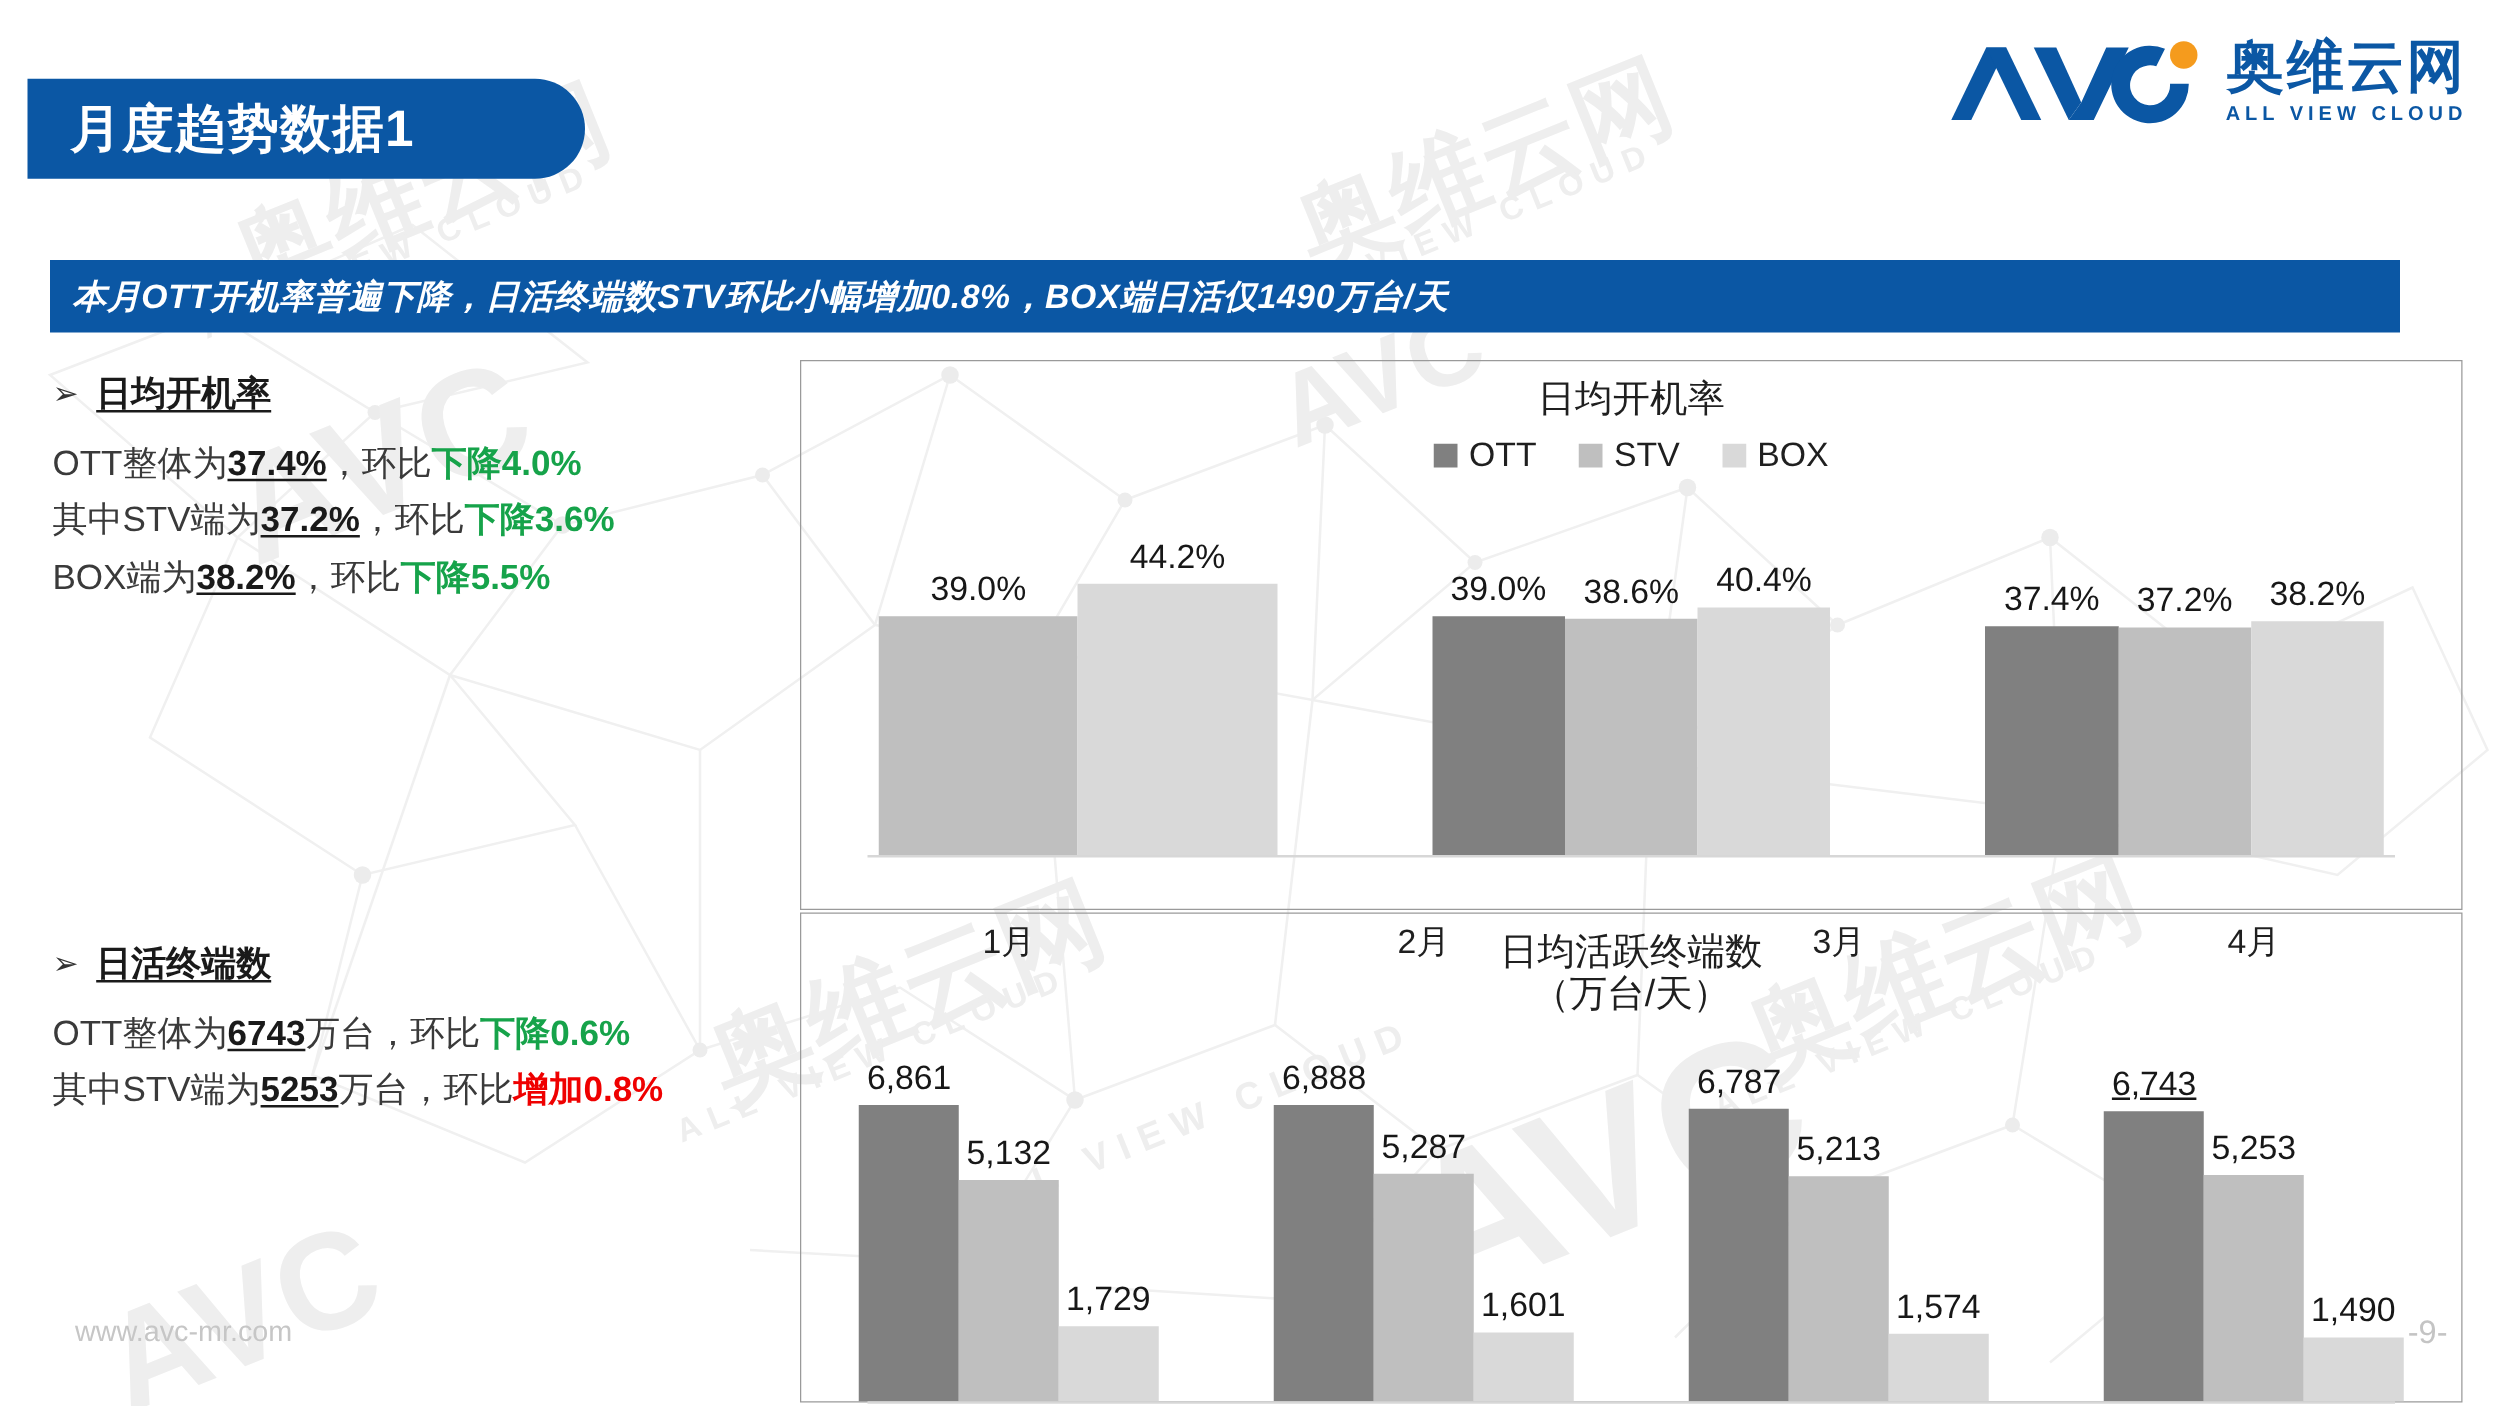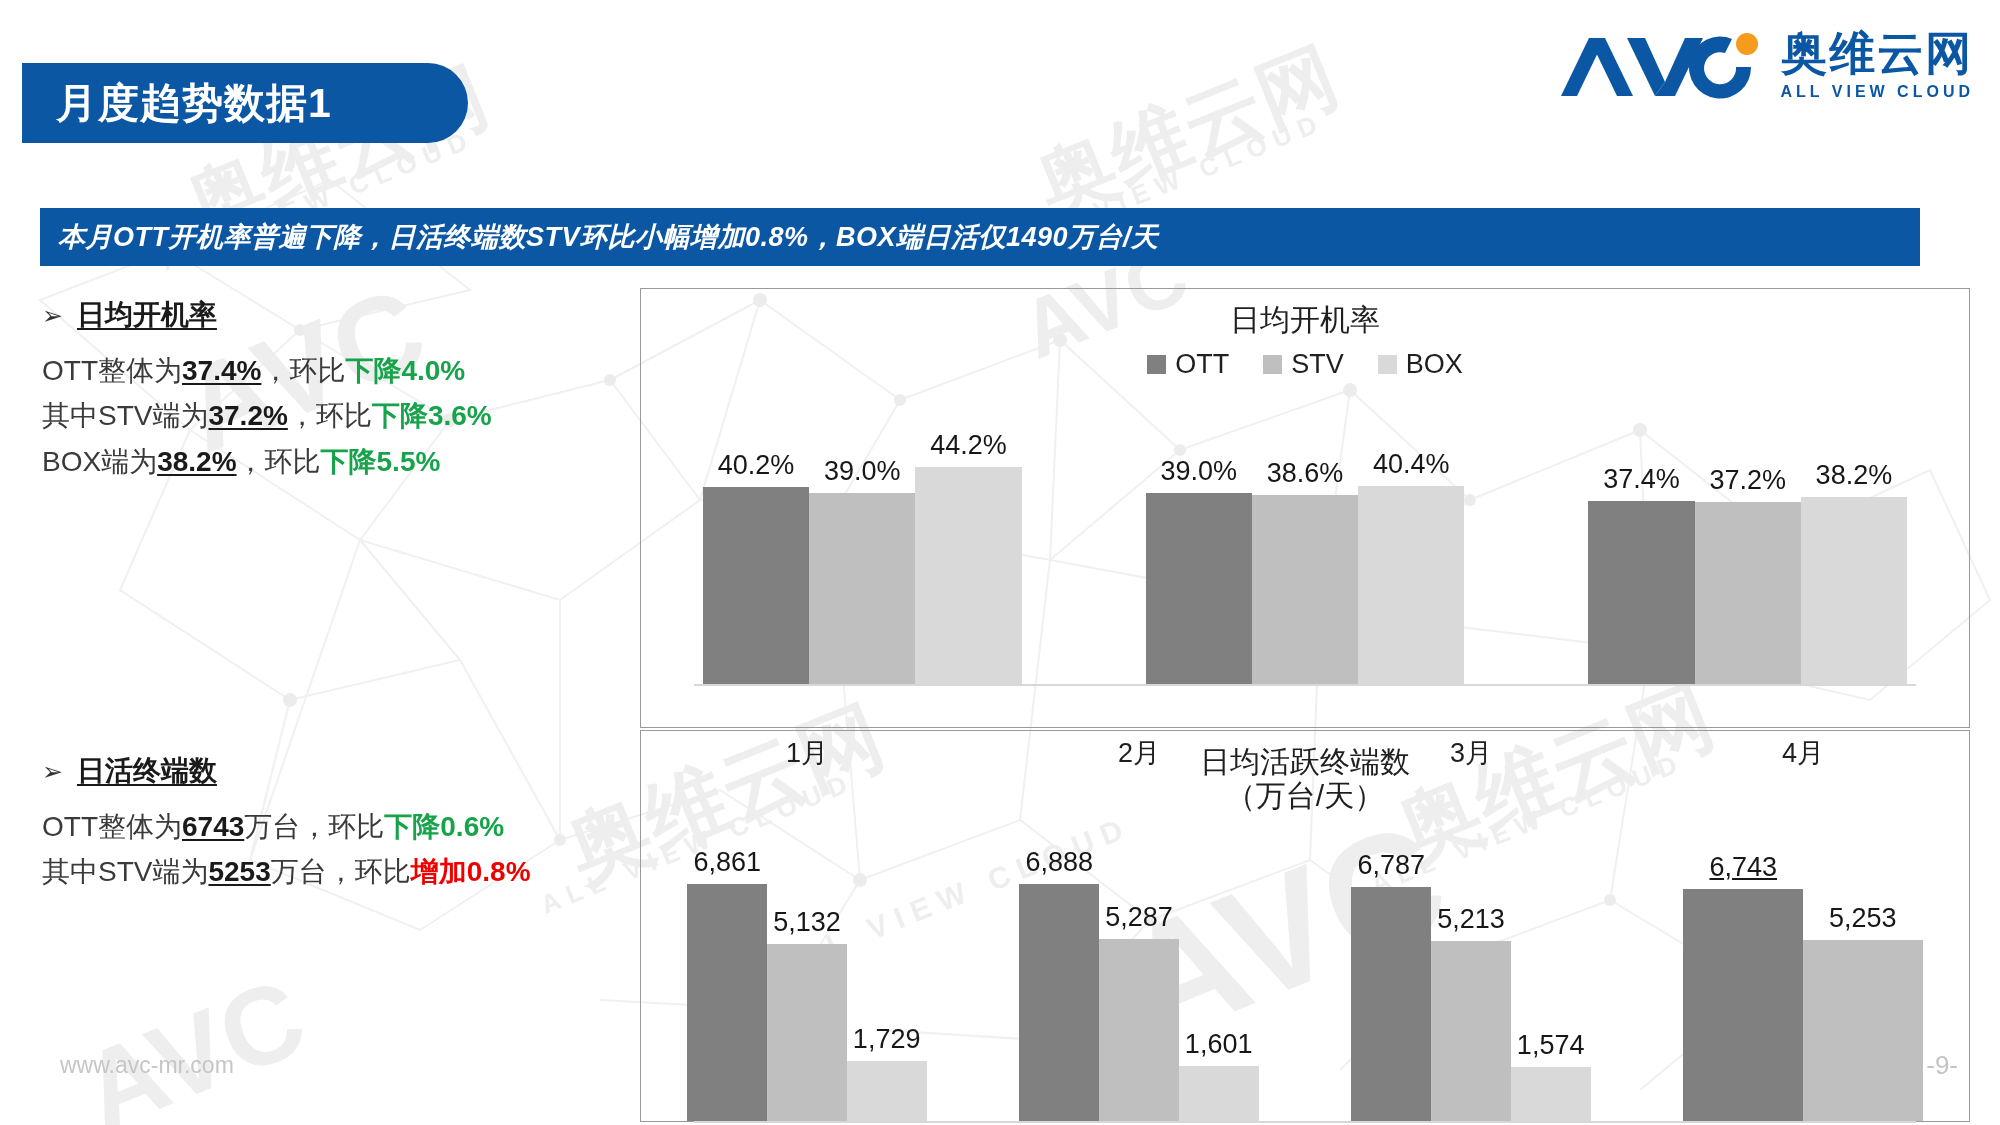--- a/index.html
+++ b/index.html
@@ -368,24 +368,20 @@
         </div>
         <div class="item">
           <span class="sw" style="background: rgb(217, 217, 217);"></span>
           <span class="nm">BOX</span>
         </div>
       </div>
     <div class="plot" id="plot-top">
         <div class="group">
           <div class="bars">
             <div class="bar-wrap">
-              <div class="bar" style="height: 80.4%; background: rgb(128, 128, 128);"></div>
-              <div class="bar-label" style="bottom: calc(80.4% + 6px);">40.2%</div>
-            </div>
-            <div class="bar-wrap">
               <div class="bar" style="height: 78%; background: rgb(191, 191, 191);"></div>
               <div class="bar-label" style="bottom: calc(78% + 6px);">39.0%</div>
             </div>
             <div class="bar-wrap">
               <div class="bar" style="height: 88.4%; background: rgb(217, 217, 217);"></div>
               <div class="bar-label" style="bottom: calc(88.4% + 6px);">44.2%</div>
             </div>
           </div>
         </div>
         <div class="group">
@@ -487,20 +483,24 @@
         <div class="group">
           <div class="bars">
             <div class="bar-wrap">
               <div class="bar" style="height: 88.7237%; background: rgb(128, 128, 128);"></div>
               <div class="bar-label" style="bottom: calc(88.7237% + 6px); text-decoration: underline;">6,743</div>
             </div>
             <div class="bar-wrap">
               <div class="bar" style="height: 69.1184%; background: rgb(191, 191, 191);"></div>
               <div class="bar-label" style="bottom: calc(69.1184% + 6px);">5,253</div>
             </div>
+            <div class="bar-wrap">
+              <div class="bar" style="height: 19.6053%; background: rgb(217, 217, 217);"></div>
+              <div class="bar-label" style="bottom: calc(19.6053% + 6px);">1,490</div>
+            </div>
           </div>
         </div>
       </div>
     <div class="axis-line" id="axis-bottom"></div>
 
   </div>
 
   <div id="footer-url">www.avc-mr.com</div>
   <div id="page-no">-9-</div>
 

